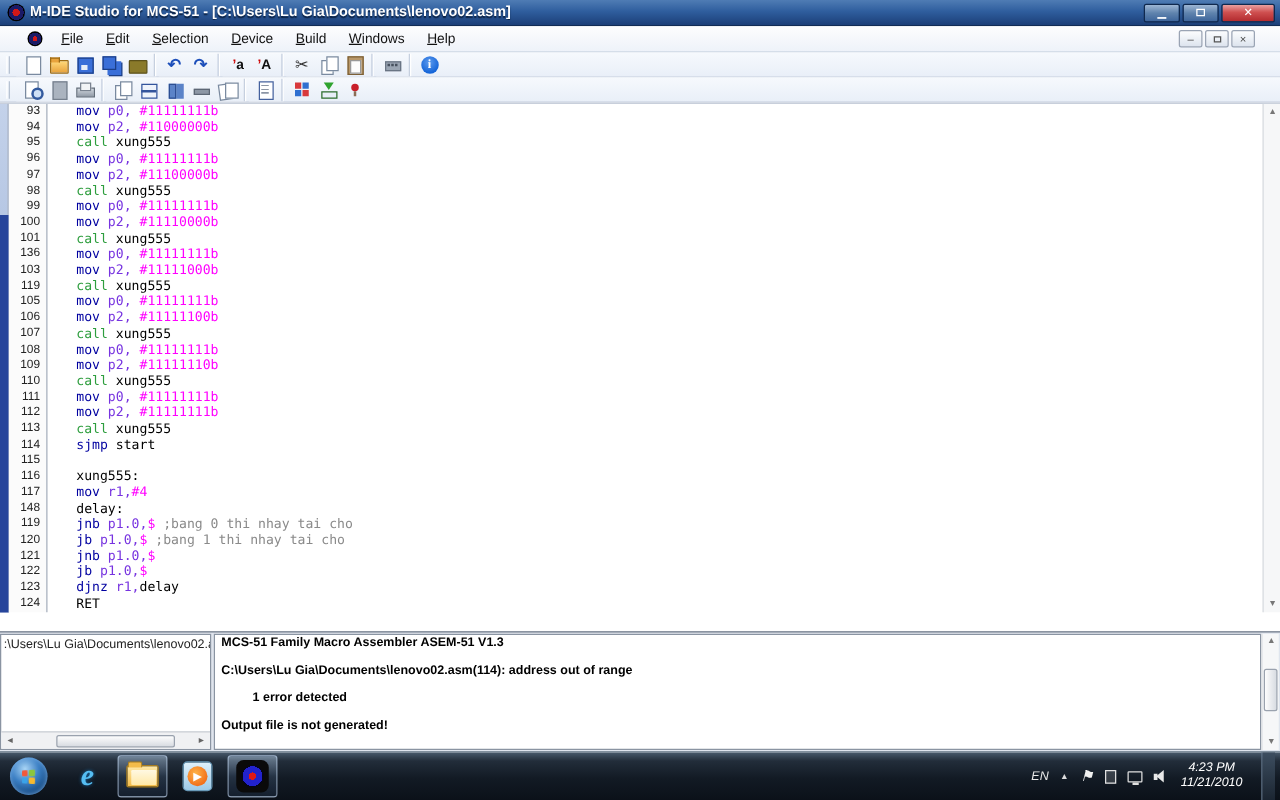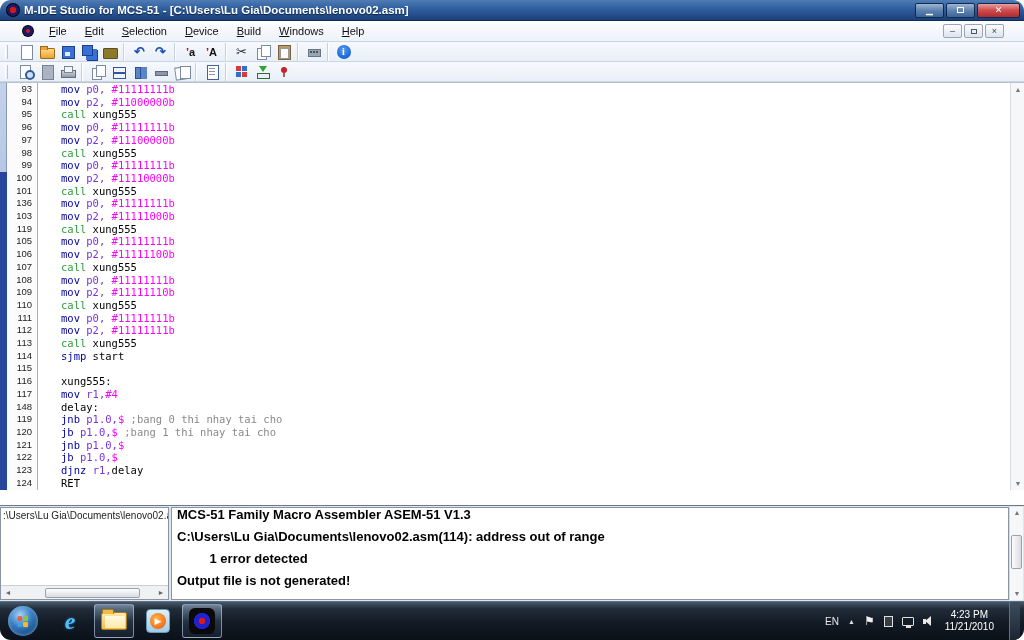--- a/index.html
+++ b/index.html
@@ -1,17 +1,17 @@
 <!DOCTYPE html>
 <html style="--c-k: #0000a0; --c-c: #2e9e3e; --c-r: #7733e0; --c-m: #ff00ff; --c-t: #000000; --c-g: #8a8a8a;"><head>
 <meta charset="utf-8">
 <style>
   * { margin:0; padding:0; box-sizing:border-box; }
   html,body { width:1024px; height:640px; overflow:hidden; font-family:"Liberation Sans",sans-serif; }
-  #screen { position:relative; width:1024px; height:640px; background:#fff; overflow:hidden;border-radius:11px; }
+  #screen { position:relative; width:1024px; height:640px; background:#fff; overflow:hidden; }
 
   
   #titlebar { position:absolute; left:0; top:0; width:1024px; height:21px;
     background:linear-gradient(180deg,#4f7cb4 0%,#2f5e9e 45%,#1c3f78 100%);
     display:flex; align-items:center; padding:0 4px; border-bottom:1px solid #122c55; }
   .app-icon { width:14px; height:14px; border-radius:50%;
     background:radial-gradient(circle at 50% 50%, #d01818 0 3px, #1a1a66 3px 6px, #000 6px); margin:0 4px 0 2px; flex:0 0 auto; }
   #title-text { color:#fff; font-size:11.5px; font-weight:bold; text-shadow:0 1px 1px #0a1e3c; white-space:nowrap; overflow:hidden; flex:1; }
   .win-btns { display:flex; gap:2px; margin-left:6px; }
   .wbtn { width:29px; height:15px; border:1px solid #10294e; border-radius:2px; color:#fff; font-size:9px;
@@ -105,21 +105,21 @@
   .seg { height:15px; line-height:14px; padding-left:6px; border-right:1px solid #9aa5b5; box-shadow:inset 1px 1px 0 #cfd7e2; white-space:pre; overflow:hidden; }
 
   
   #bottom { position:absolute; left:0; top:505px; width:1024px; height:96px; background:#dfe5ee; border-top:1px solid #6e7886; }
   #file-list-panel { position:absolute; left:0; top:1px; width:169px; height:93px; background:#fff; border:1px solid #8a94a2; }
   .file-item { font-size:10px; color:#222; padding:2px 2px 0 2px; white-space:nowrap; overflow:hidden; }
   #file-hscroll { position:absolute; left:0; bottom:0; width:167px; height:14px; background:#f0f1f3; border-top:1px solid #c9cdd4; display:flex; align-items:center; }
   .harrow { width:14px; text-align:center; font-size:7px; color:#666; }
   .hthumb { margin-left:30px; width:95px; height:10px; background:linear-gradient(180deg,#fdfdfd,#d8dce2); border:1px solid #9aa2ae; border-radius:2px; }
   #output-panel { position:absolute; left:171px; top:1px; width:838px; height:93px; background:#fff; border:1px solid #8a94a2; overflow:hidden; padding:1px 0 0 5px; }
-  .out-line { font-size:13px; font-weight:bold; color:#000; line-height:11px; height:11px; white-space:pre; }
+  .out-line { font-size:10px; font-weight:bold; color:#000; line-height:11px; height:11px; white-space:pre; }
   #out-vscroll { position:absolute; right:1px; top:1px; width:14px; height:93px; background:#f6f7f8; border-left:1px solid #d7dbe0; }
   #out-vscroll .up, #out-vscroll .dn { position:absolute; width:14px; height:12px; font-size:7px; color:#777; text-align:center; line-height:12px; }
   #out-vscroll .up { top:0; } #out-vscroll .dn { bottom:0; }
   #out-vscroll .thumb { position:absolute; left:1px; top:28px; width:11px; height:34px; background:linear-gradient(90deg,#fdfdfd,#d8dce2); border:1px solid #9aa2ae; border-radius:2px; }
 
   
   #taskbar { position:absolute; left:0; top:601px; width:1024px; height:39px;
     background:linear-gradient(180deg,#47596b 0%,#222d3a 18%,#121a24 55%,#0b1119 100%);
     border-top:1px solid #5b6d80; display:flex; align-items:center; }
   #start-orb { width:30px; height:30px; border-radius:50%; margin:0 10px 0 8px; position:relative;
@@ -132,21 +132,21 @@
   .taskbtn { width:40px; height:34px; margin:0 2px; display:flex; align-items:center; justify-content:center; border-radius:3px; position:relative; }
   .taskbtn.active { background:linear-gradient(180deg,rgba(190,215,240,.45),rgba(90,120,160,.25) 50%,rgba(40,60,90,.3)); border:1px solid rgba(200,220,245,.55); }
   .ie-e { color:#55bdf2; font-size:24px; font-weight:bold; font-style:italic; font-family:"Liberation Serif",serif; text-shadow:0 0 3px #1a6aa8; }
   .explorer-folder { width:26px; height:18px; background:linear-gradient(180deg,#ffe9a8,#f3bc4a); border:1px solid #a87d1e; border-radius:2px; position:relative; }
   .explorer-folder::before { content:""; position:absolute; left:0; top:-4px; width:10px; height:4px; background:#f3bc4a; border:1px solid #a87d1e; border-bottom:none; border-radius:2px 2px 0 0; }
   .explorer-folder::after { content:""; position:absolute; left:3px; top:3px; width:20px; height:12px; background:linear-gradient(180deg,#fff8e2,#ffe9a8); border-radius:1px; }
   .wmp-icon { width:24px; height:24px; border-radius:4px; background:linear-gradient(180deg,#dff0fa,#9ecbe8); border:1px solid #6899b8; display:flex; align-items:center; justify-content:center; }
   .wmp-circle { width:16px; height:16px; border-radius:50%; background:radial-gradient(circle at 40% 35%, #ffb347, #f2711c 70%); color:#fff; font-size:9px; display:flex; align-items:center; justify-content:center; }
   .mide-icon { width:26px; height:26px; border-radius:6px; background:#0a0a0a; display:flex; align-items:center; justify-content:center; }
   .mide-icon .ring { width:18px; height:18px; border-radius:50%; background:radial-gradient(circle, #e01818 0 3px, #2222cc 3px 8px, #05051a 8px); }
-  #tray { margin-left:auto; display:flex; align-items:center; gap:9px; color:#e8e8e8; font-size:10px; padding-right:4px; }
+  #tray { margin-left:auto; display:flex; align-items:center; gap:9px; color:#e8e8e8; font-size:10px; padding-right:4px;font-style:italic; }
   .tray-up { font-size:7px; color:#dcdcdc; }
   .tray-flag { font-size:12px; color:#f0f0f0; }
   .tray-doc { width:9px; height:11px; border:1px solid #e0e0e0; background:rgba(255,255,255,.15); }
   .tray-net { width:12px; height:9px; border:1px solid #e0e0e0; border-radius:1px; position:relative; }
   .tray-net::after { content:""; position:absolute; left:3px; bottom:-3px; width:5px; height:2px; background:#e0e0e0; }
   .tray-spk { position:relative; width:13px; height:11px; }
   .tray-spk::before { content:""; position:absolute; left:0; top:3px; width:3px; height:5px; background:#e8e8e8; }
   .tray-spk::after { content:""; position:absolute; left:2px; top:0; width:0; height:0;
     border-top:5.5px solid transparent; border-bottom:5.5px solid transparent; border-right:6px solid #e8e8e8; }
   #clock { text-align:center; line-height:12px; font-size:10px; color:#fff; }

